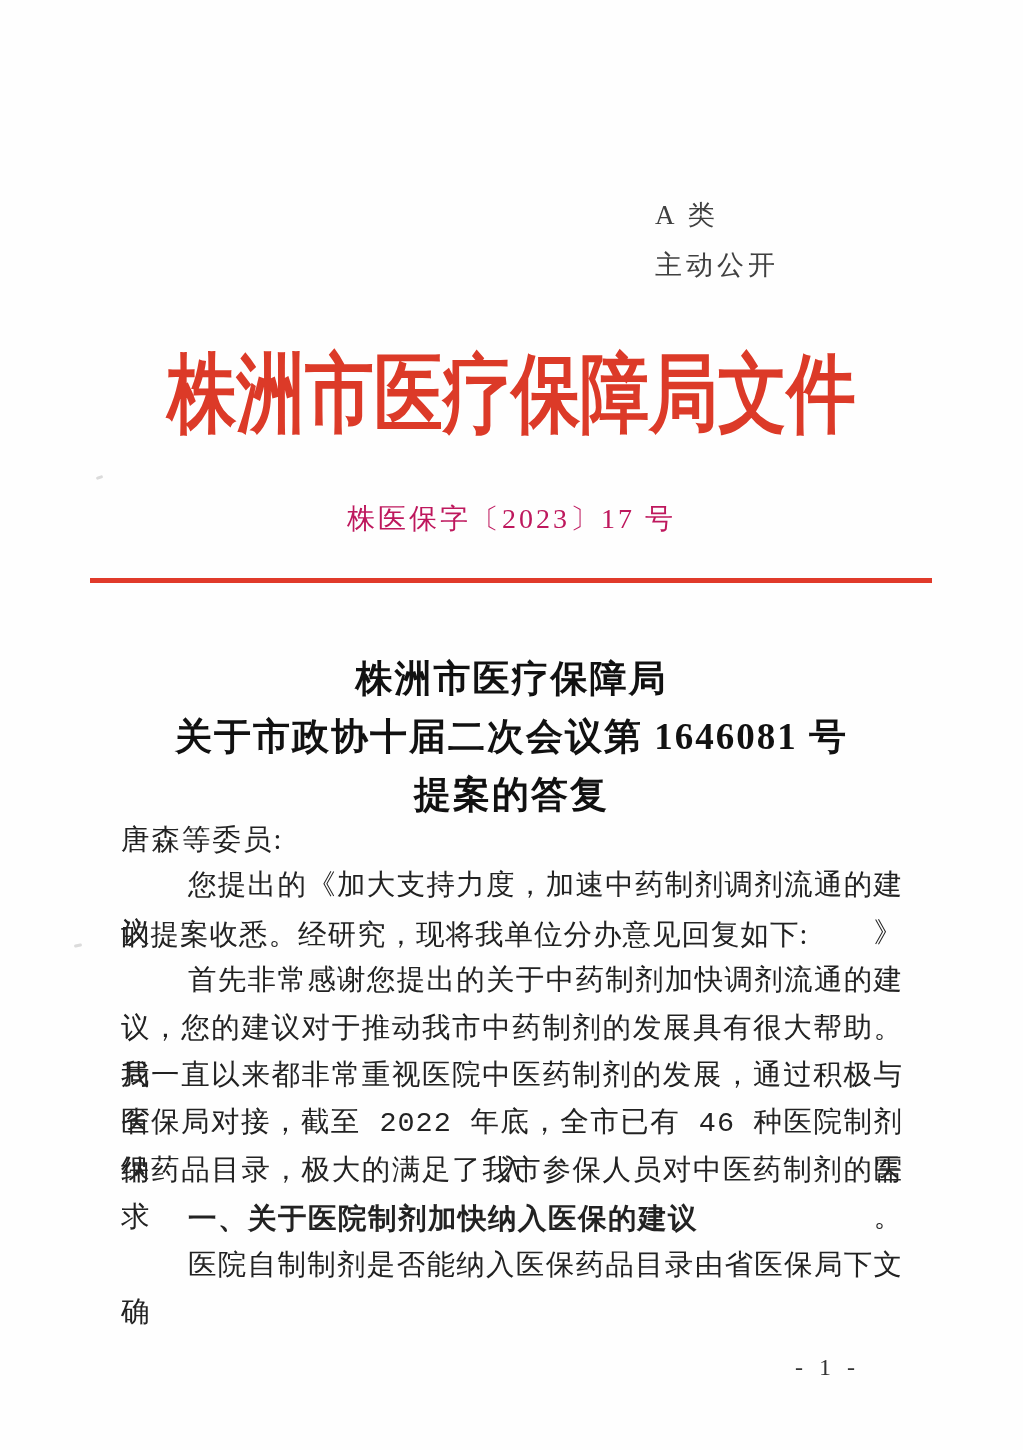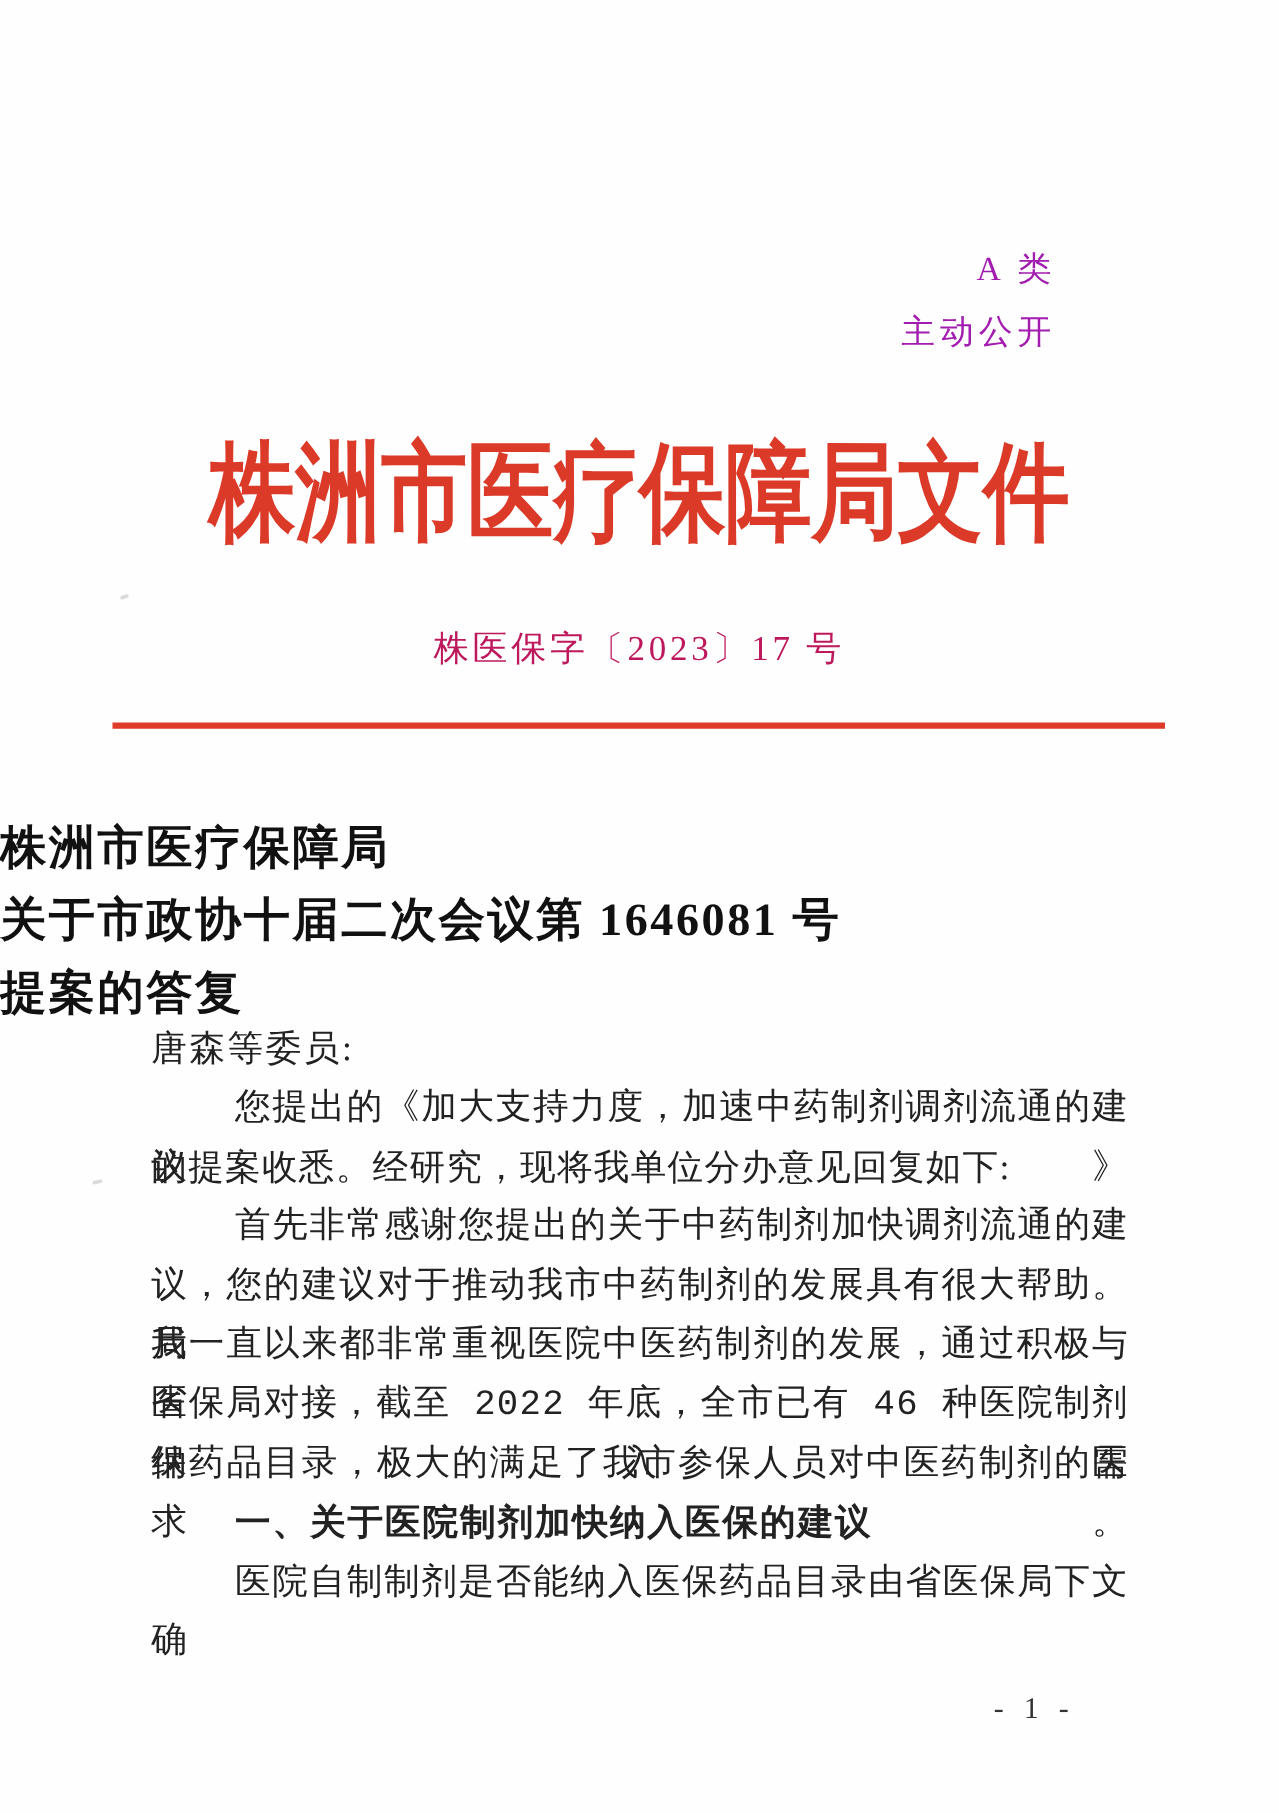--- a/index.html
+++ b/index.html
@@ -9,23 +9,23 @@
     width:1023px; height:1450px;
     margin:0 auto;
     background:#fefefe;
     overflow:hidden;
     font-family:"Liberation Serif","DejaVu Serif",serif;
     color:#1f1f1f;
   }
   
   .classification {
     position:absolute; top:190px; left:655px; width:190px;
-    text-align:right;
+    text-align:left;
     font-size:27px; line-height:50px; letter-spacing:4px;
-    color:#a21caf;
+    color:#404040;
   }
   
   .banner {
     position:absolute; top:336px; left:0; width:100%;
     text-align:center;
     font-size:86px; font-weight:bold;
     letter-spacing:0px;
     transform:scaleX(0.80);
     transform-origin:50% 50%;
     white-space:nowrap;
@@ -38,20 +38,21 @@
     color:#be185d;
   }
   
   .red-rule {
     position:absolute; top:578px; left:90px;
     width:842px; height:5px;
   }
   
   .title-block {
     position:absolute; top:650px; left:0; width:100%;
+    text-align:center;
     font-weight:bold;
     font-size:37px; line-height:58px;
     letter-spacing:2px;
     color:#111;
   }
   
   .body-block {
     position:absolute; top:816px; left:121px; width:782px;
     font-size:28.5px;
     color:#222;

